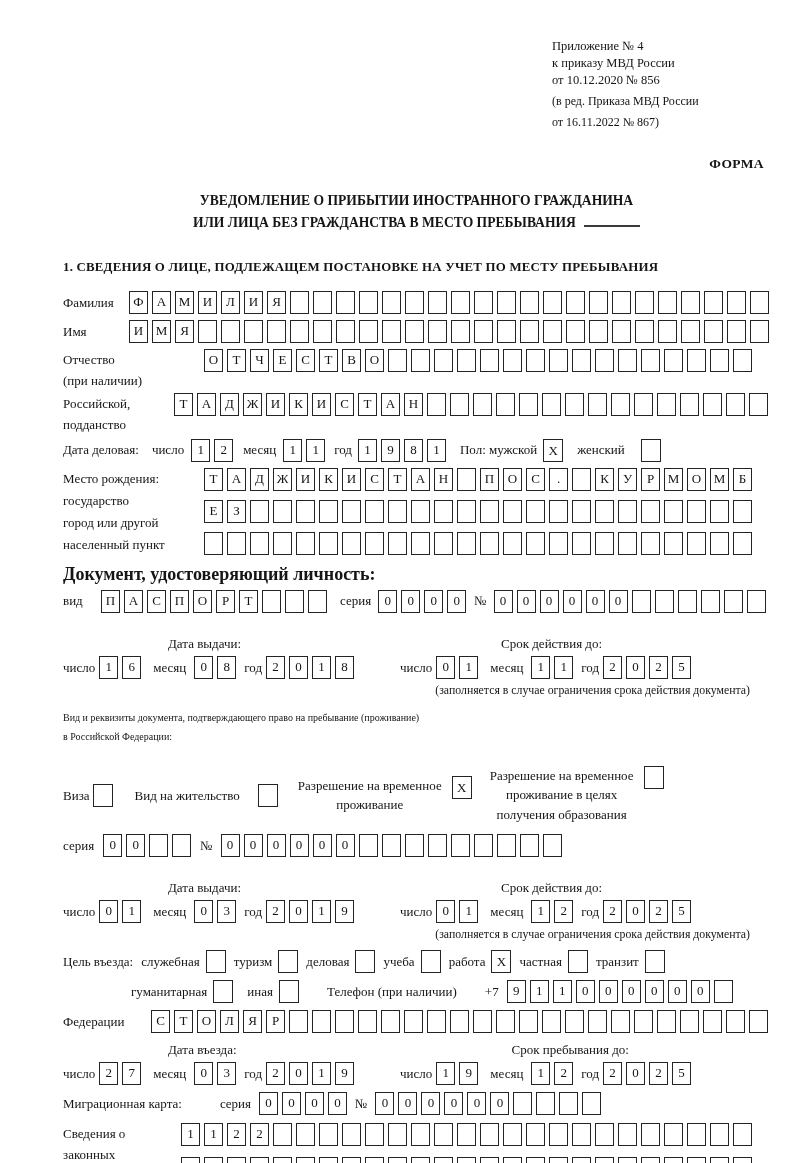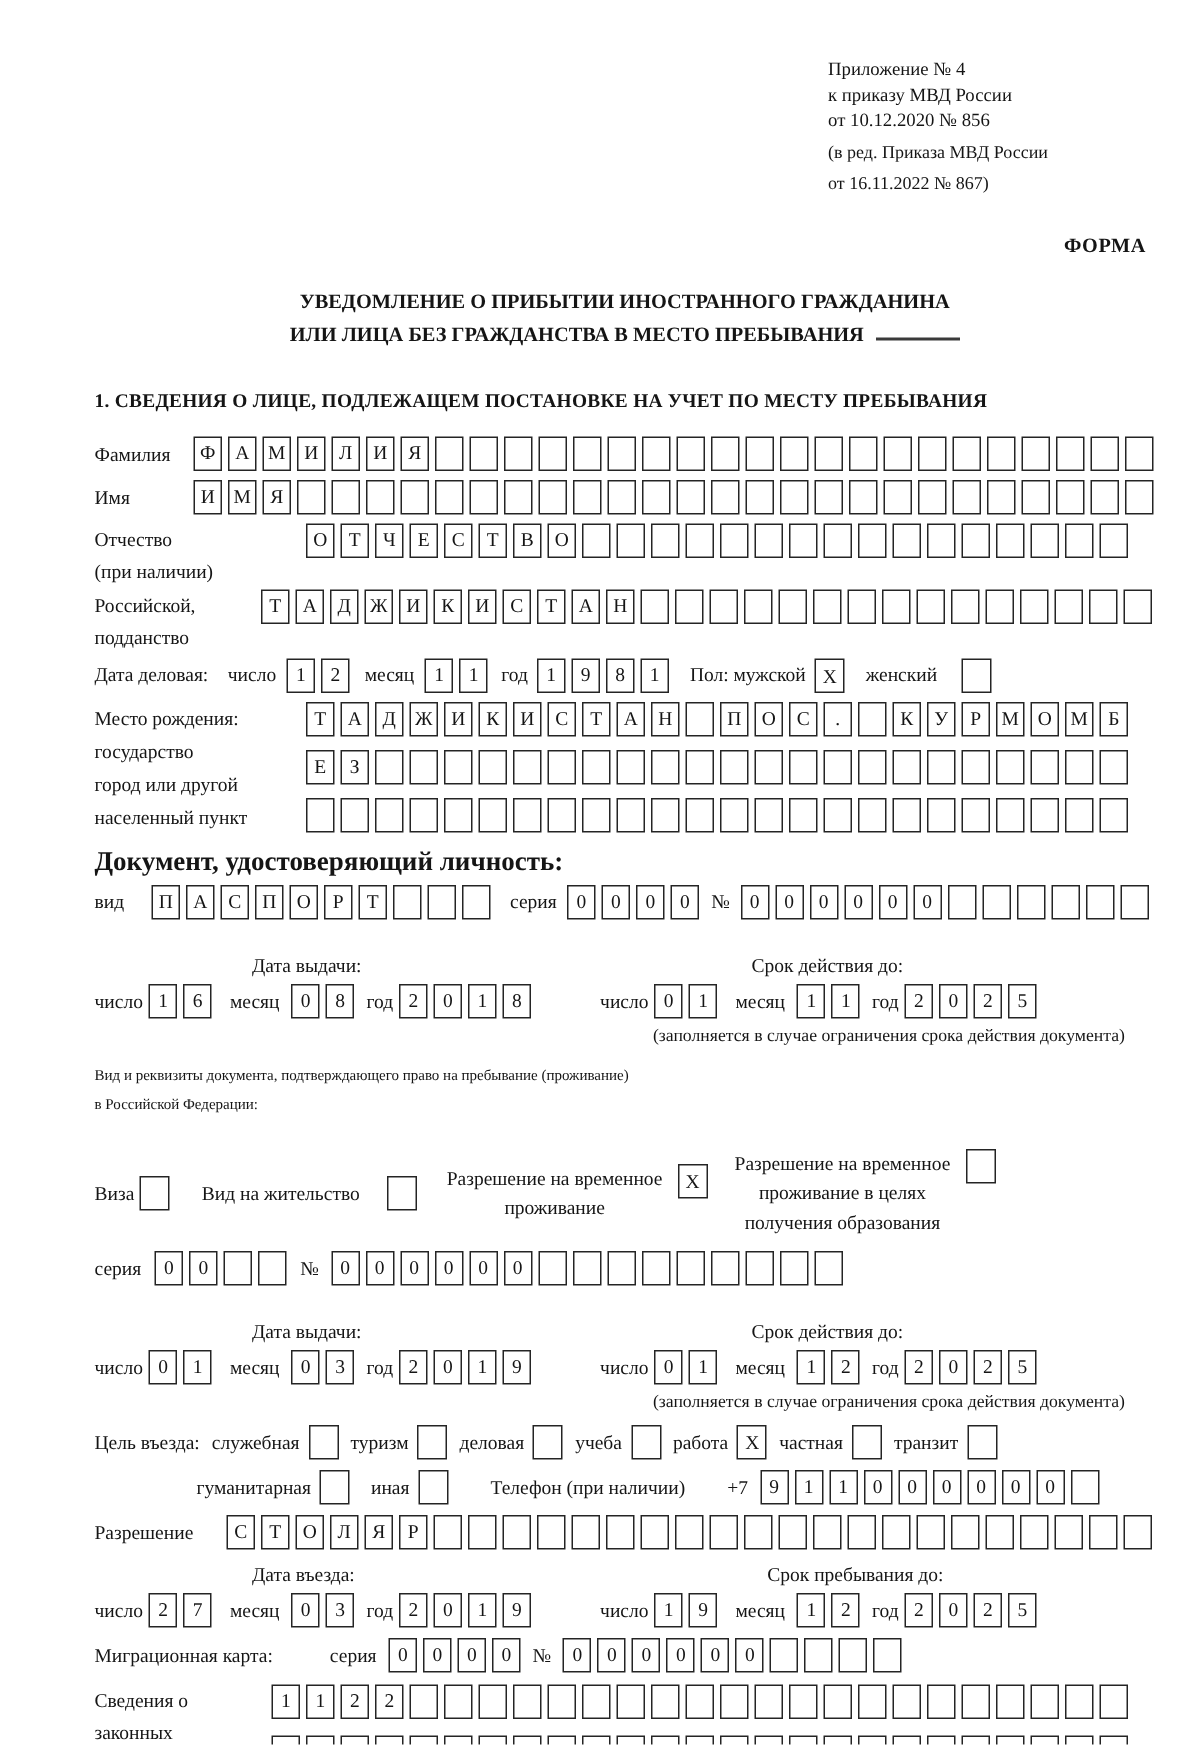--- a/index.html
+++ b/index.html
@@ -546,21 +546,21 @@
         <span class="cell">0</span>
         <span class="cell">0</span>
         <span class="cell">0</span>
         <span class="cell">0</span>
         <span class="cell">0</span>
         <span class="cell"></span>
       </span>
   </div>
 
   <div class="row" style="margin-top:7px">
-    <span class="flabel" style="width:88px">Разрешение</span>
+    <span class="flabel" style="width:88px">Федерации</span>
     <span class="cells">
         <span class="cell">С</span>
         <span class="cell">Т</span>
         <span class="cell">О</span>
         <span class="cell">Л</span>
         <span class="cell">Я</span>
         <span class="cell">Р</span>
         <span class="cell"></span>
         <span class="cell"></span>
         <span class="cell"></span>

